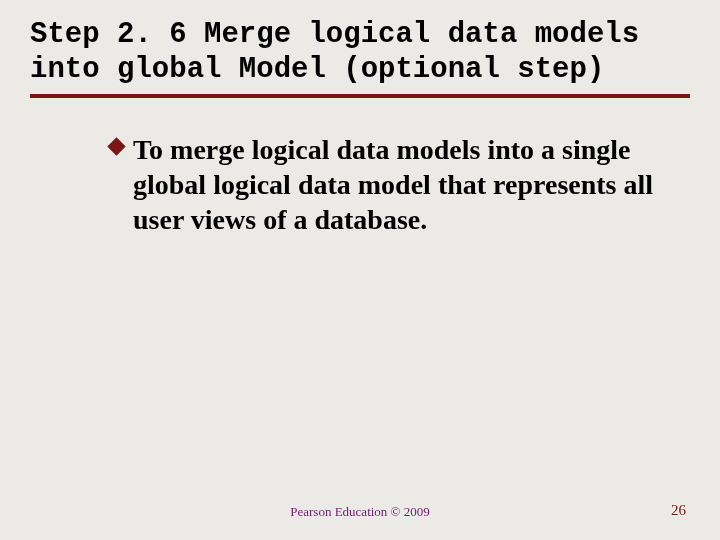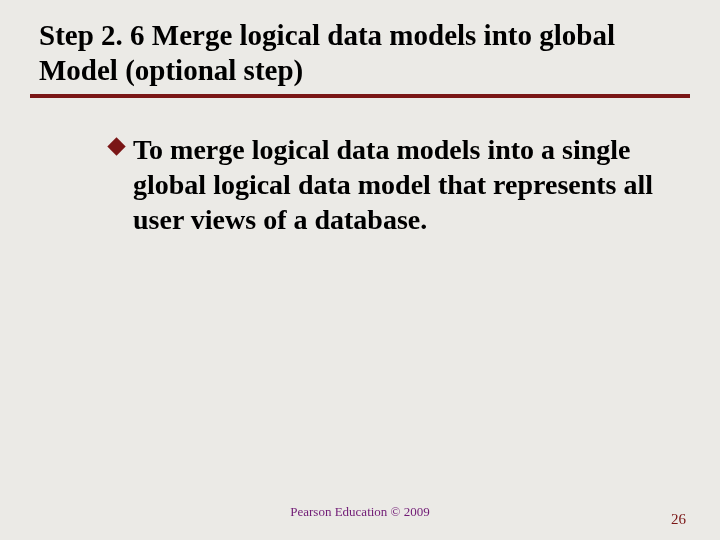--- a/index.html
+++ b/index.html
@@ -8,21 +8,22 @@
     background: #ebeae6;
     font-family: "Times New Roman", Times, serif;
     position: relative;
   }
   .slide {
     width: 720px;
     height: 540px;
     position: relative;
   }
   .title-block {
-    padding: 18px 30px 0 39px;
+    padding: 18px 30px 0 30px;
+    font-family: Liberation Mono, monospace;
   }
   .title {
     font-size: 29px;
     font-weight: bold;
     color: #000;
     line-height: 1.2;
   }
   .rule {
     margin-top: 6px;
     border: none;
@@ -56,21 +57,21 @@
     position: absolute;
     bottom: 20px;
     left: 0;
     width: 100%;
     text-align: center;
     font-size: 13px;
     color: #701a75;
   }
   .pagenum {
     position: absolute;
-    bottom: 12px;
+    bottom: 21px;
     right: 34px;
     font-size: 15px;
     color: #7a1616;
   }
 </style>
 </head>
 <body>
 
 <div class="slide">
   <div class="title-block">

